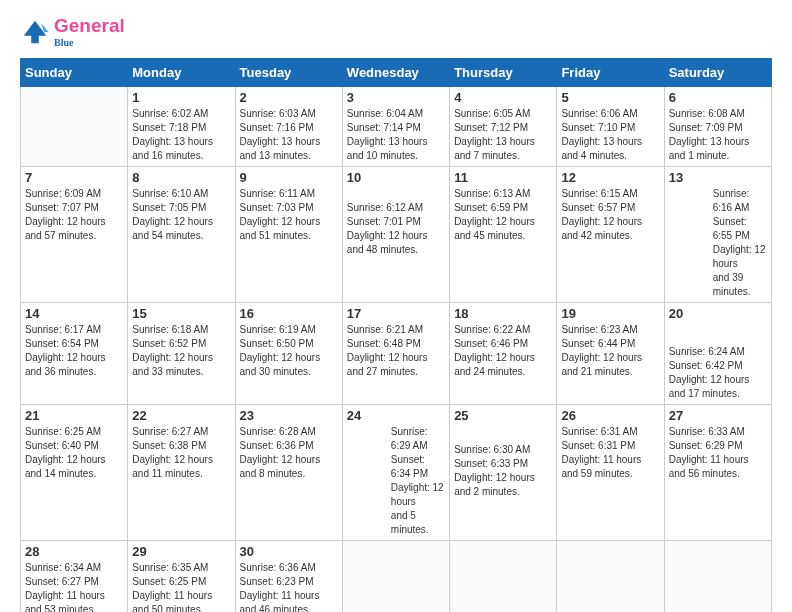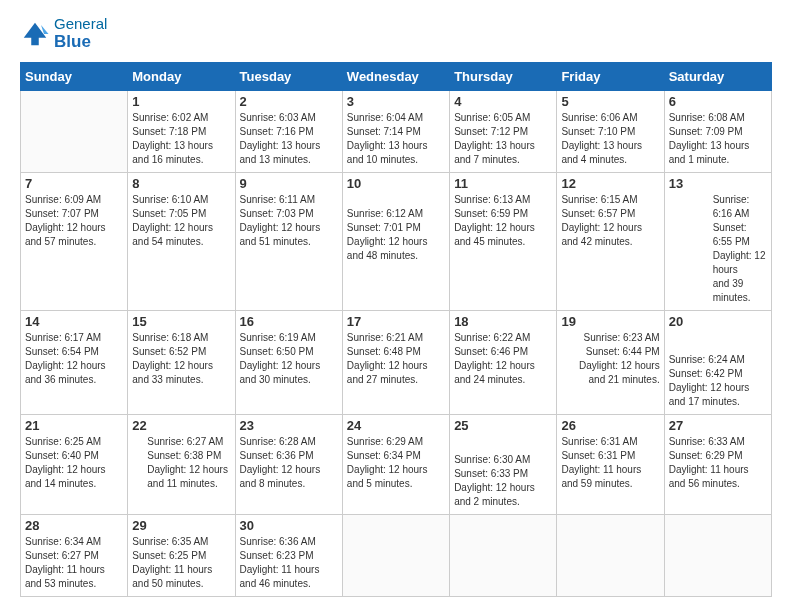--- a/index.html
+++ b/index.html
@@ -91,22 +91,22 @@
 <body>
 
 <div class="page">
   <div class="header">
     <div class="logo">
       <svg class="logo-icon" viewBox="0 0 40 40">
         <polygon points="20,5 35,25 25,25 25,35 15,35 15,25 5,25" fill="#1a6bb5"></polygon>
         <polygon points="28,8 38,20 32,20" fill="#4da6e8"></polygon>
       </svg>
       <div>
-        <div style="font-size:15px;font-weight:normal;color:#0369a1;">General</div>
-        <div style="font-size:17px;font-weight:bold;color:#1a6bb5;">Blue</div>
+        <div style="font-size:19px;font-weight:bold;color:#ec4899;">General</div>
+        <div style="font-size:10px;font-weight:bold;color:#1a6bb5;font-family:Liberation Serif, serif;">Blue</div>
       </div>
     </div>
     <div class="title-block">
       <h1></h1>
       <h2></h2>
     </div>
   </div>
 
   <table class="calendar">
     <thead>
@@ -248,21 +248,21 @@
           </td>
           <td>
             <span class="day-number">18</span>
             <div class="day-info" style="white-space: pre-line;">Sunrise: 6:22 AM
 Sunset: 6:46 PM
 Daylight: 12 hours
 and 24 minutes.</div>
           </td>
           <td>
             <span class="day-number">19</span>
-            <div class="day-info" style="white-space: pre-line; text-align: right;">Sunrise: 6:23 AM
+            <div class="day-info" style="white-space: pre-line;">Sunrise: 6:23 AM
 Sunset: 6:44 PM
 Daylight: 12 hours
 and 21 minutes.</div>
           </td>
           <td>
             <span class="day-number">20</span>
             <div class="day-info" style="white-space: pre-line; margin-top: 24px;">Sunrise: 6:24 AM
 Sunset: 6:42 PM
 Daylight: 12 hours
 and 17 minutes.</div>
@@ -271,35 +271,35 @@
         <tr>
           <td>
             <span class="day-number">21</span>
             <div class="day-info" style="white-space: pre-line;">Sunrise: 6:25 AM
 Sunset: 6:40 PM
 Daylight: 12 hours
 and 14 minutes.</div>
           </td>
           <td>
             <span class="day-number">22</span>
-            <div class="day-info" style="white-space: pre-line; margin-left: 15px;">Sunrise: 6:27 AM
+            <div class="day-info" style="white-space: pre-line;">Sunrise: 6:27 AM
 Sunset: 6:38 PM
 Daylight: 12 hours
 and 11 minutes.</div>
           </td>
           <td>
             <span class="day-number">23</span>
             <div class="day-info" style="white-space: pre-line;">Sunrise: 6:28 AM
 Sunset: 6:36 PM
 Daylight: 12 hours
 and 8 minutes.</div>
           </td>
           <td>
             <span class="day-number">24</span>
-            <div class="day-info" style="white-space: pre-line;">Sunrise: 6:29 AM
+            <div class="day-info" style="white-space: pre-line; margin-left: 44px;">Sunrise: 6:29 AM
 Sunset: 6:34 PM
 Daylight: 12 hours
 and 5 minutes.</div>
           </td>
           <td>
             <span class="day-number">25</span>
             <div class="day-info" style="white-space: pre-line; margin-top: 20px;">Sunrise: 6:30 AM
 Sunset: 6:33 PM
 Daylight: 12 hours
 and 2 minutes.</div>

